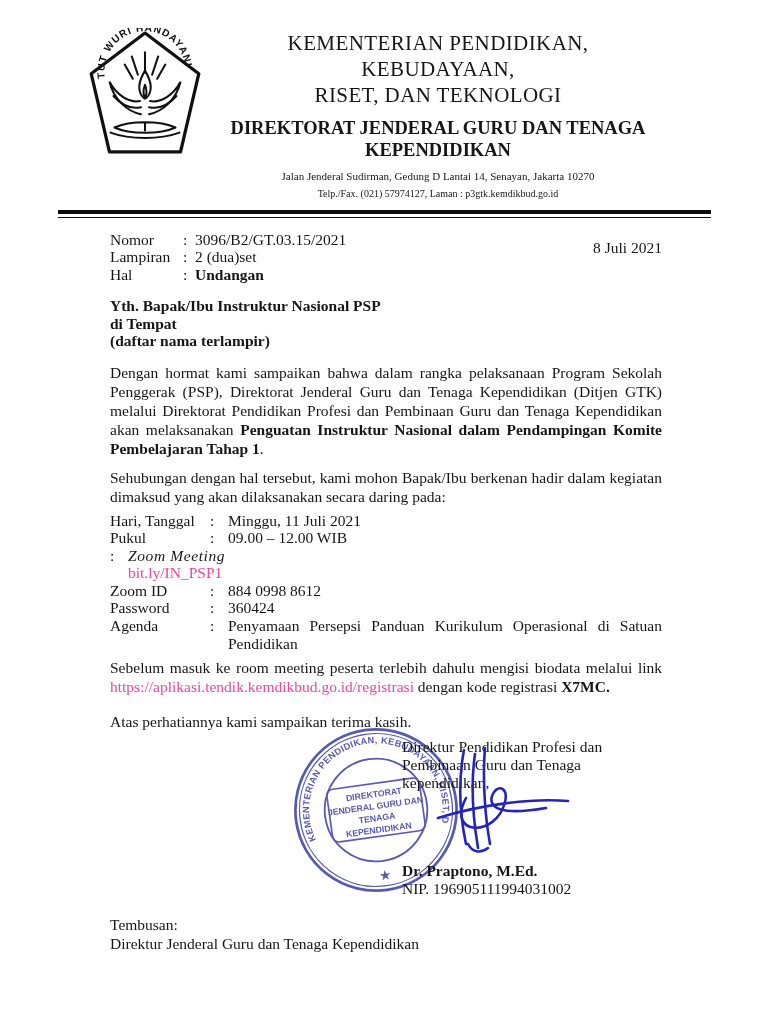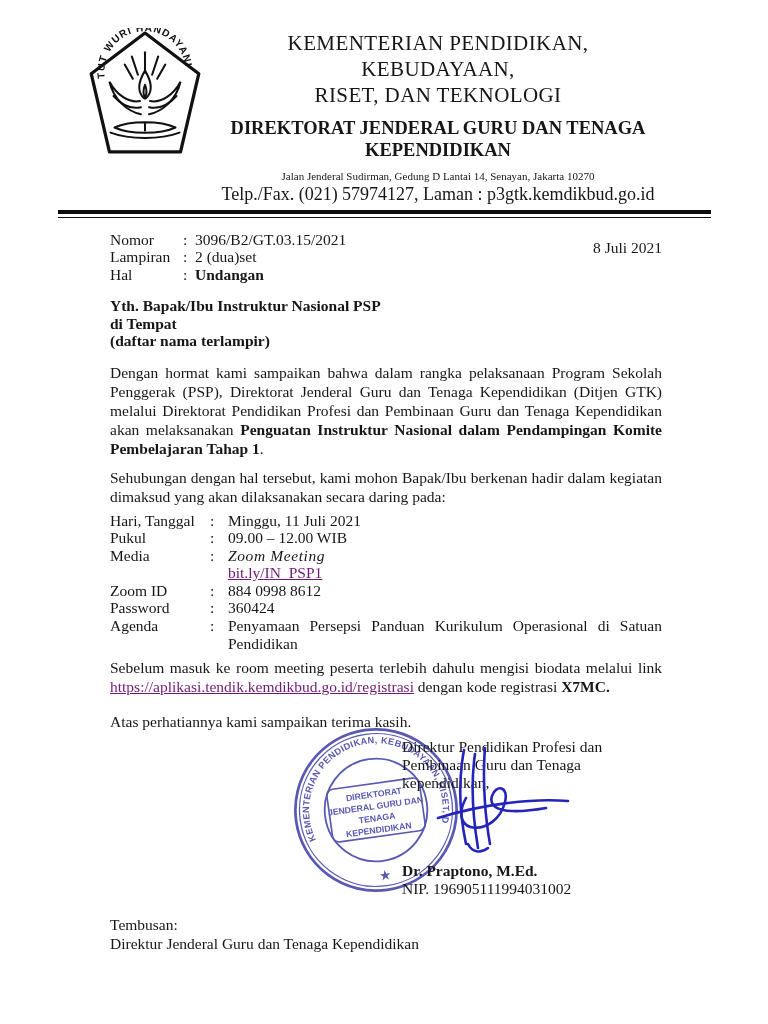--- a/index.html
+++ b/index.html
@@ -5,21 +5,21 @@
   html,body{margin:0;padding:0;background:#ffffff;}
   .page{position:relative;width:768px;height:1024px;background:#fff;overflow:hidden;
         font-family:"Liberation Serif",serif;color:#161616;}
 
   
   .logo{position:absolute;left:84px;top:28px;width:122px;height:132px;}
   .header-text{padding:30px 100px 0 208px;text-align:center;}
   .h-ministry{font-size:21px;line-height:26px;letter-spacing:.4px;}
   .h-directorate{font-size:18.5px;line-height:22px;font-weight:bold;margin-top:9px;}
   .h-address{font-size:11px;line-height:18px;margin-top:6px;}
-  .h-contact{font-size:18px;line-height:18px;}
+  .h-contact{font-size:10px;line-height:18px;}
   .rule{margin:7px 57px 0 58px;height:2.5px;border-top:4px solid #0d0d0d;border-bottom:1.5px solid #0d0d0d;}
 
   
   .content{margin:0 106px 0 110px;font-size:15.5px;}
 
   .meta{position:relative;margin-top:13px;line-height:17.5px;}
   .meta-row{display:flex;}
   .meta-label{width:73px;flex:none;}
   .meta-colon{width:12px;flex:none;}
   .bold{font-weight:bold;}
@@ -30,21 +30,21 @@
   .para{margin-top:13px;line-height:19px;text-align:justify;}
   .para.tight{margin-top:10px;}
 
   .details{margin-top:6px;line-height:17.6px;}
   .detail-row{display:flex;}
   .d-label{width:100px;flex:none;}
   .d-colon{width:18px;flex:none;}
   .d-value{flex:1;}
   .d-value.justify{text-align:justify;}
   .italic{font-style:italic;letter-spacing:.6px;}
-  a.link{color:#701a75;text-decoration:underline;cursor:pointer;}
+  a.link{color:#ec4899;cursor:pointer;}
 
   .closing{margin-top:16px;line-height:19px;}
 
   
   .sig-block{position:relative;margin-left:292px;margin-top:7px;line-height:18px;}
   .sig-title{position:relative;z-index:2;}
   .sig-space{height:70px;}
   .sig-name{font-weight:bold;position:relative;z-index:2;}
   .sig-nip{position:relative;z-index:2;}
   .stamp{position:absolute;left:-113px;top:-15px;width:174px;height:174px;opacity:.88;z-index:1;}
@@ -126,21 +126,20 @@
         <span class="d-label">Hari, Tanggal</span>
         <span class="d-colon">:</span>
         <span class="d-value">Minggu, 11 Juli 2021</span>
       </div>
       <div class="detail-row">
         <span class="d-label">Pukul</span>
         <span class="d-colon">:</span>
         <span class="d-value">09.00 – 12.00 WIB</span>
       </div>
       <div class="detail-row">
-        <span class="d-label">Media</span>
         <span class="d-colon">:</span>
         <span class="d-value"><span class="italic">Zoom Meeting</span><br><a class="link">bit.ly/IN_PSP1</a></span>
       </div>
       <div class="detail-row">
         <span class="d-label">Zoom ID</span>
         <span class="d-colon">:</span>
         <span class="d-value">884 0998 8612</span>
       </div>
       <div class="detail-row">
         <span class="d-label">Password</span>

